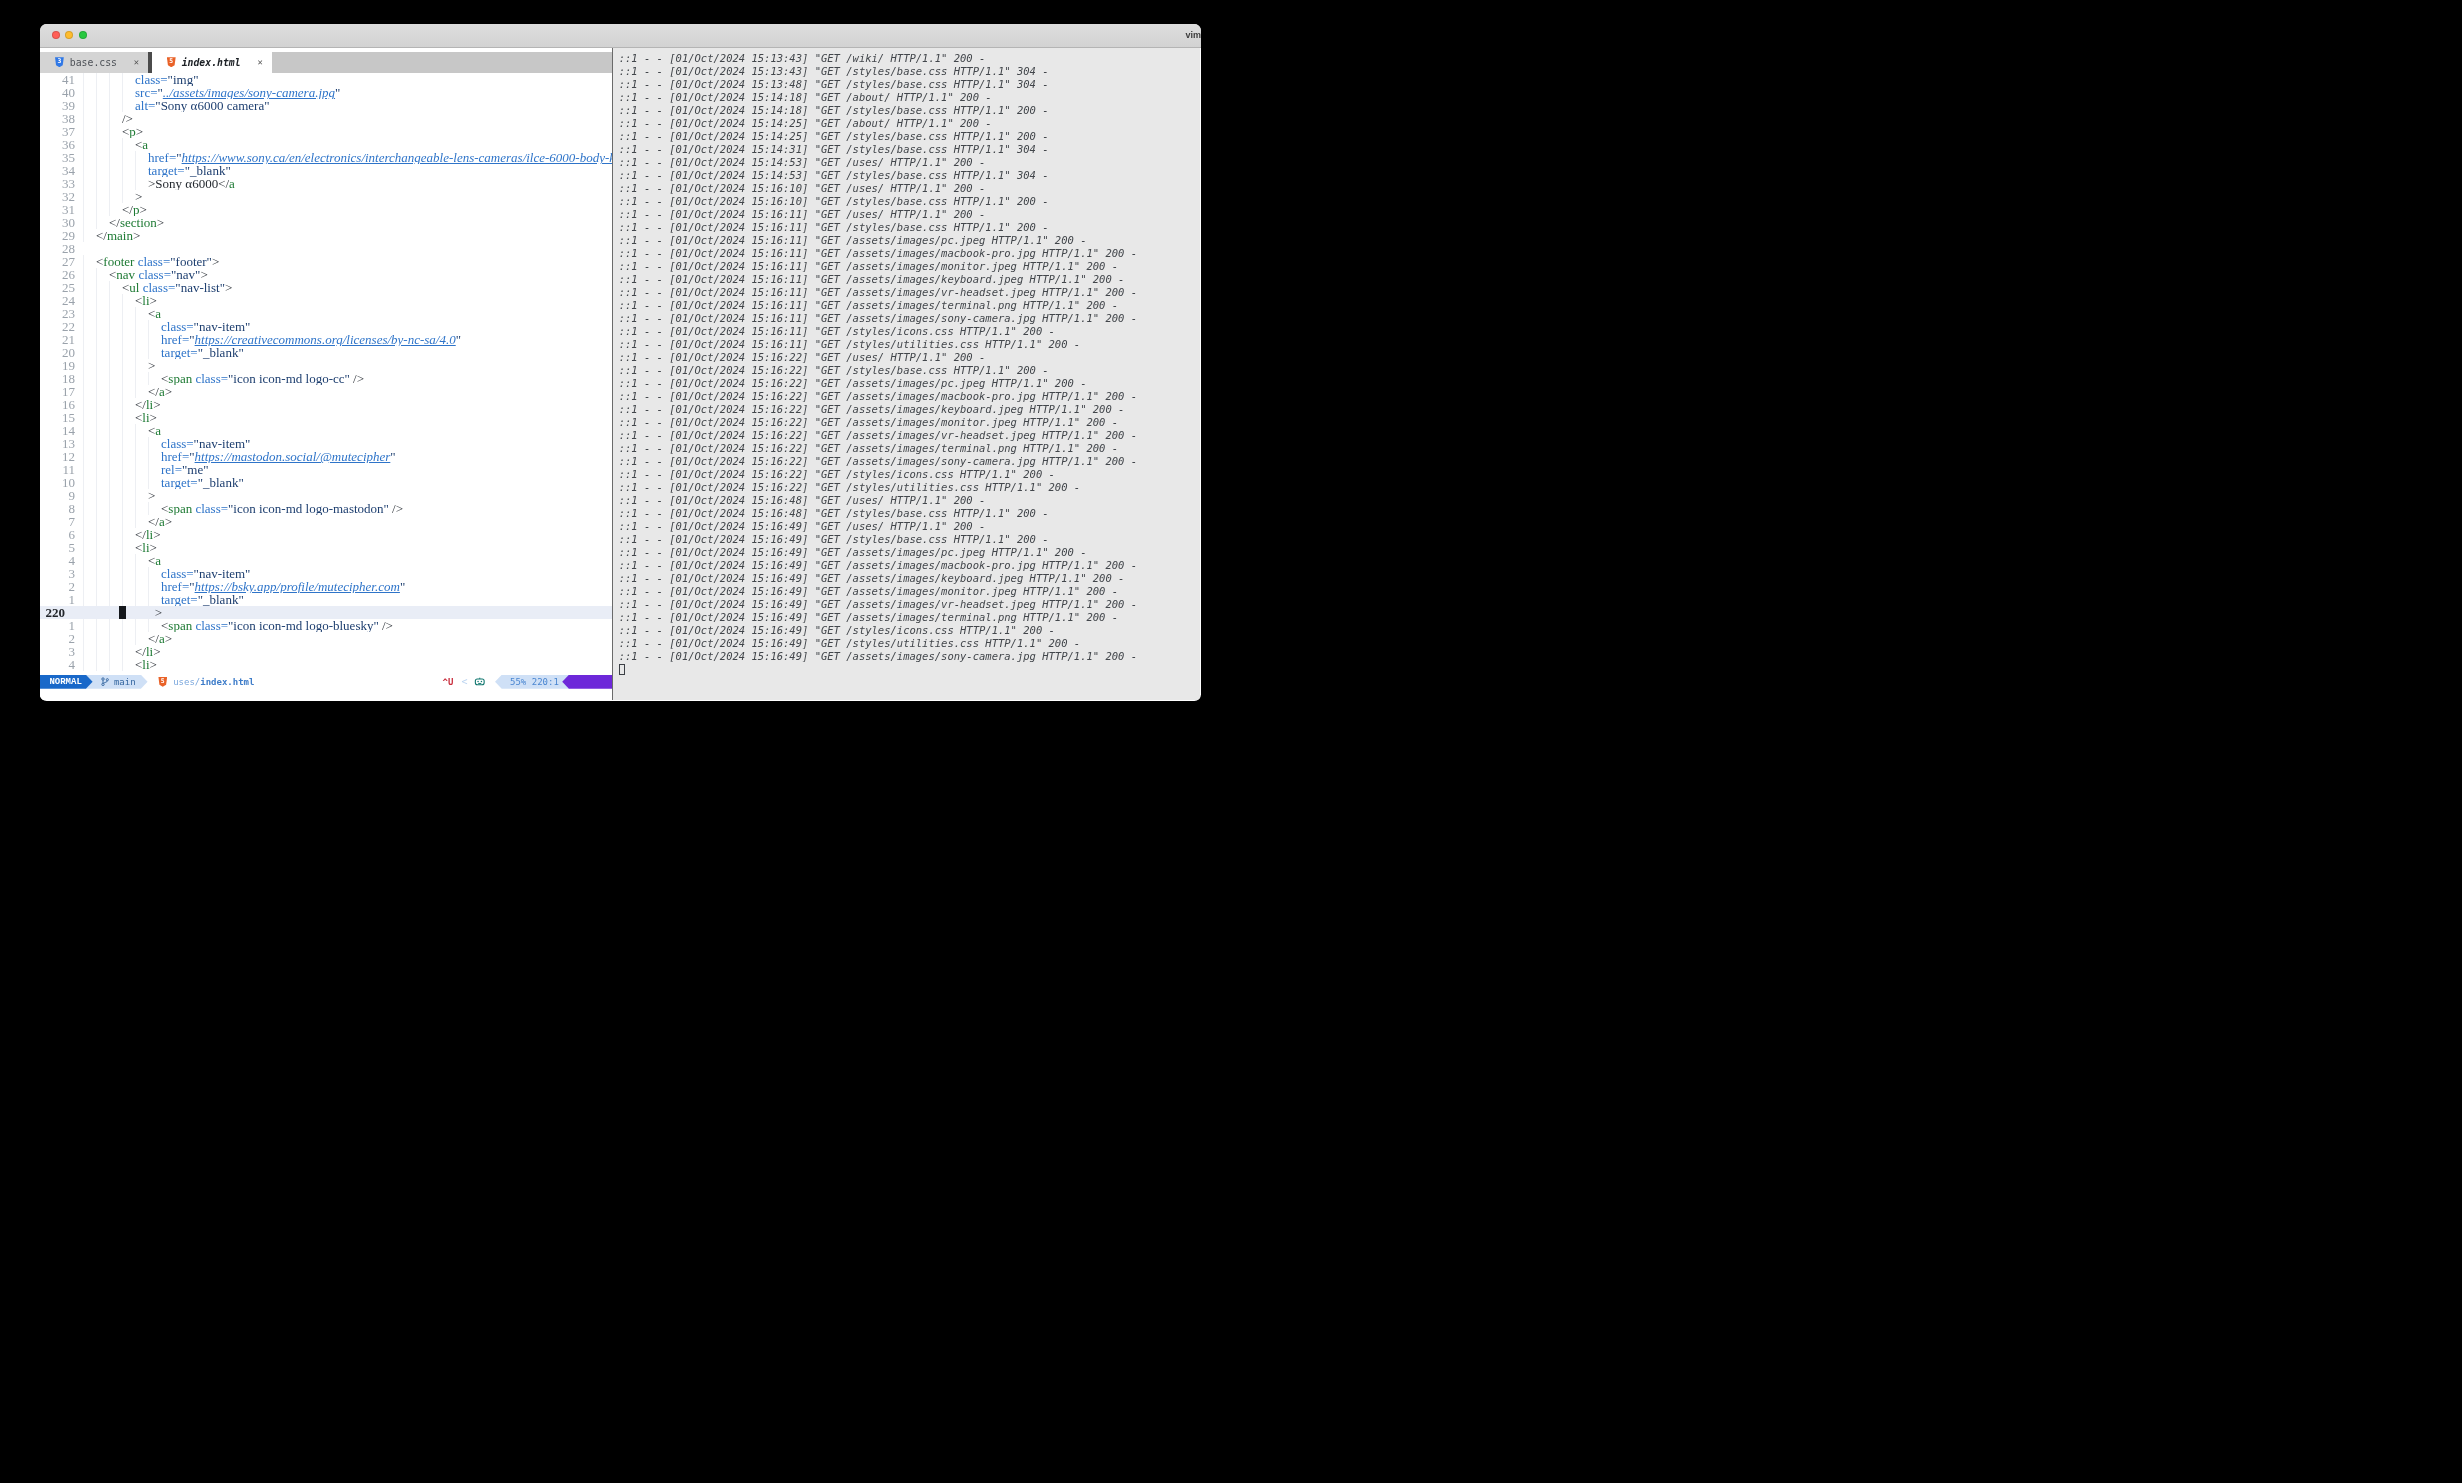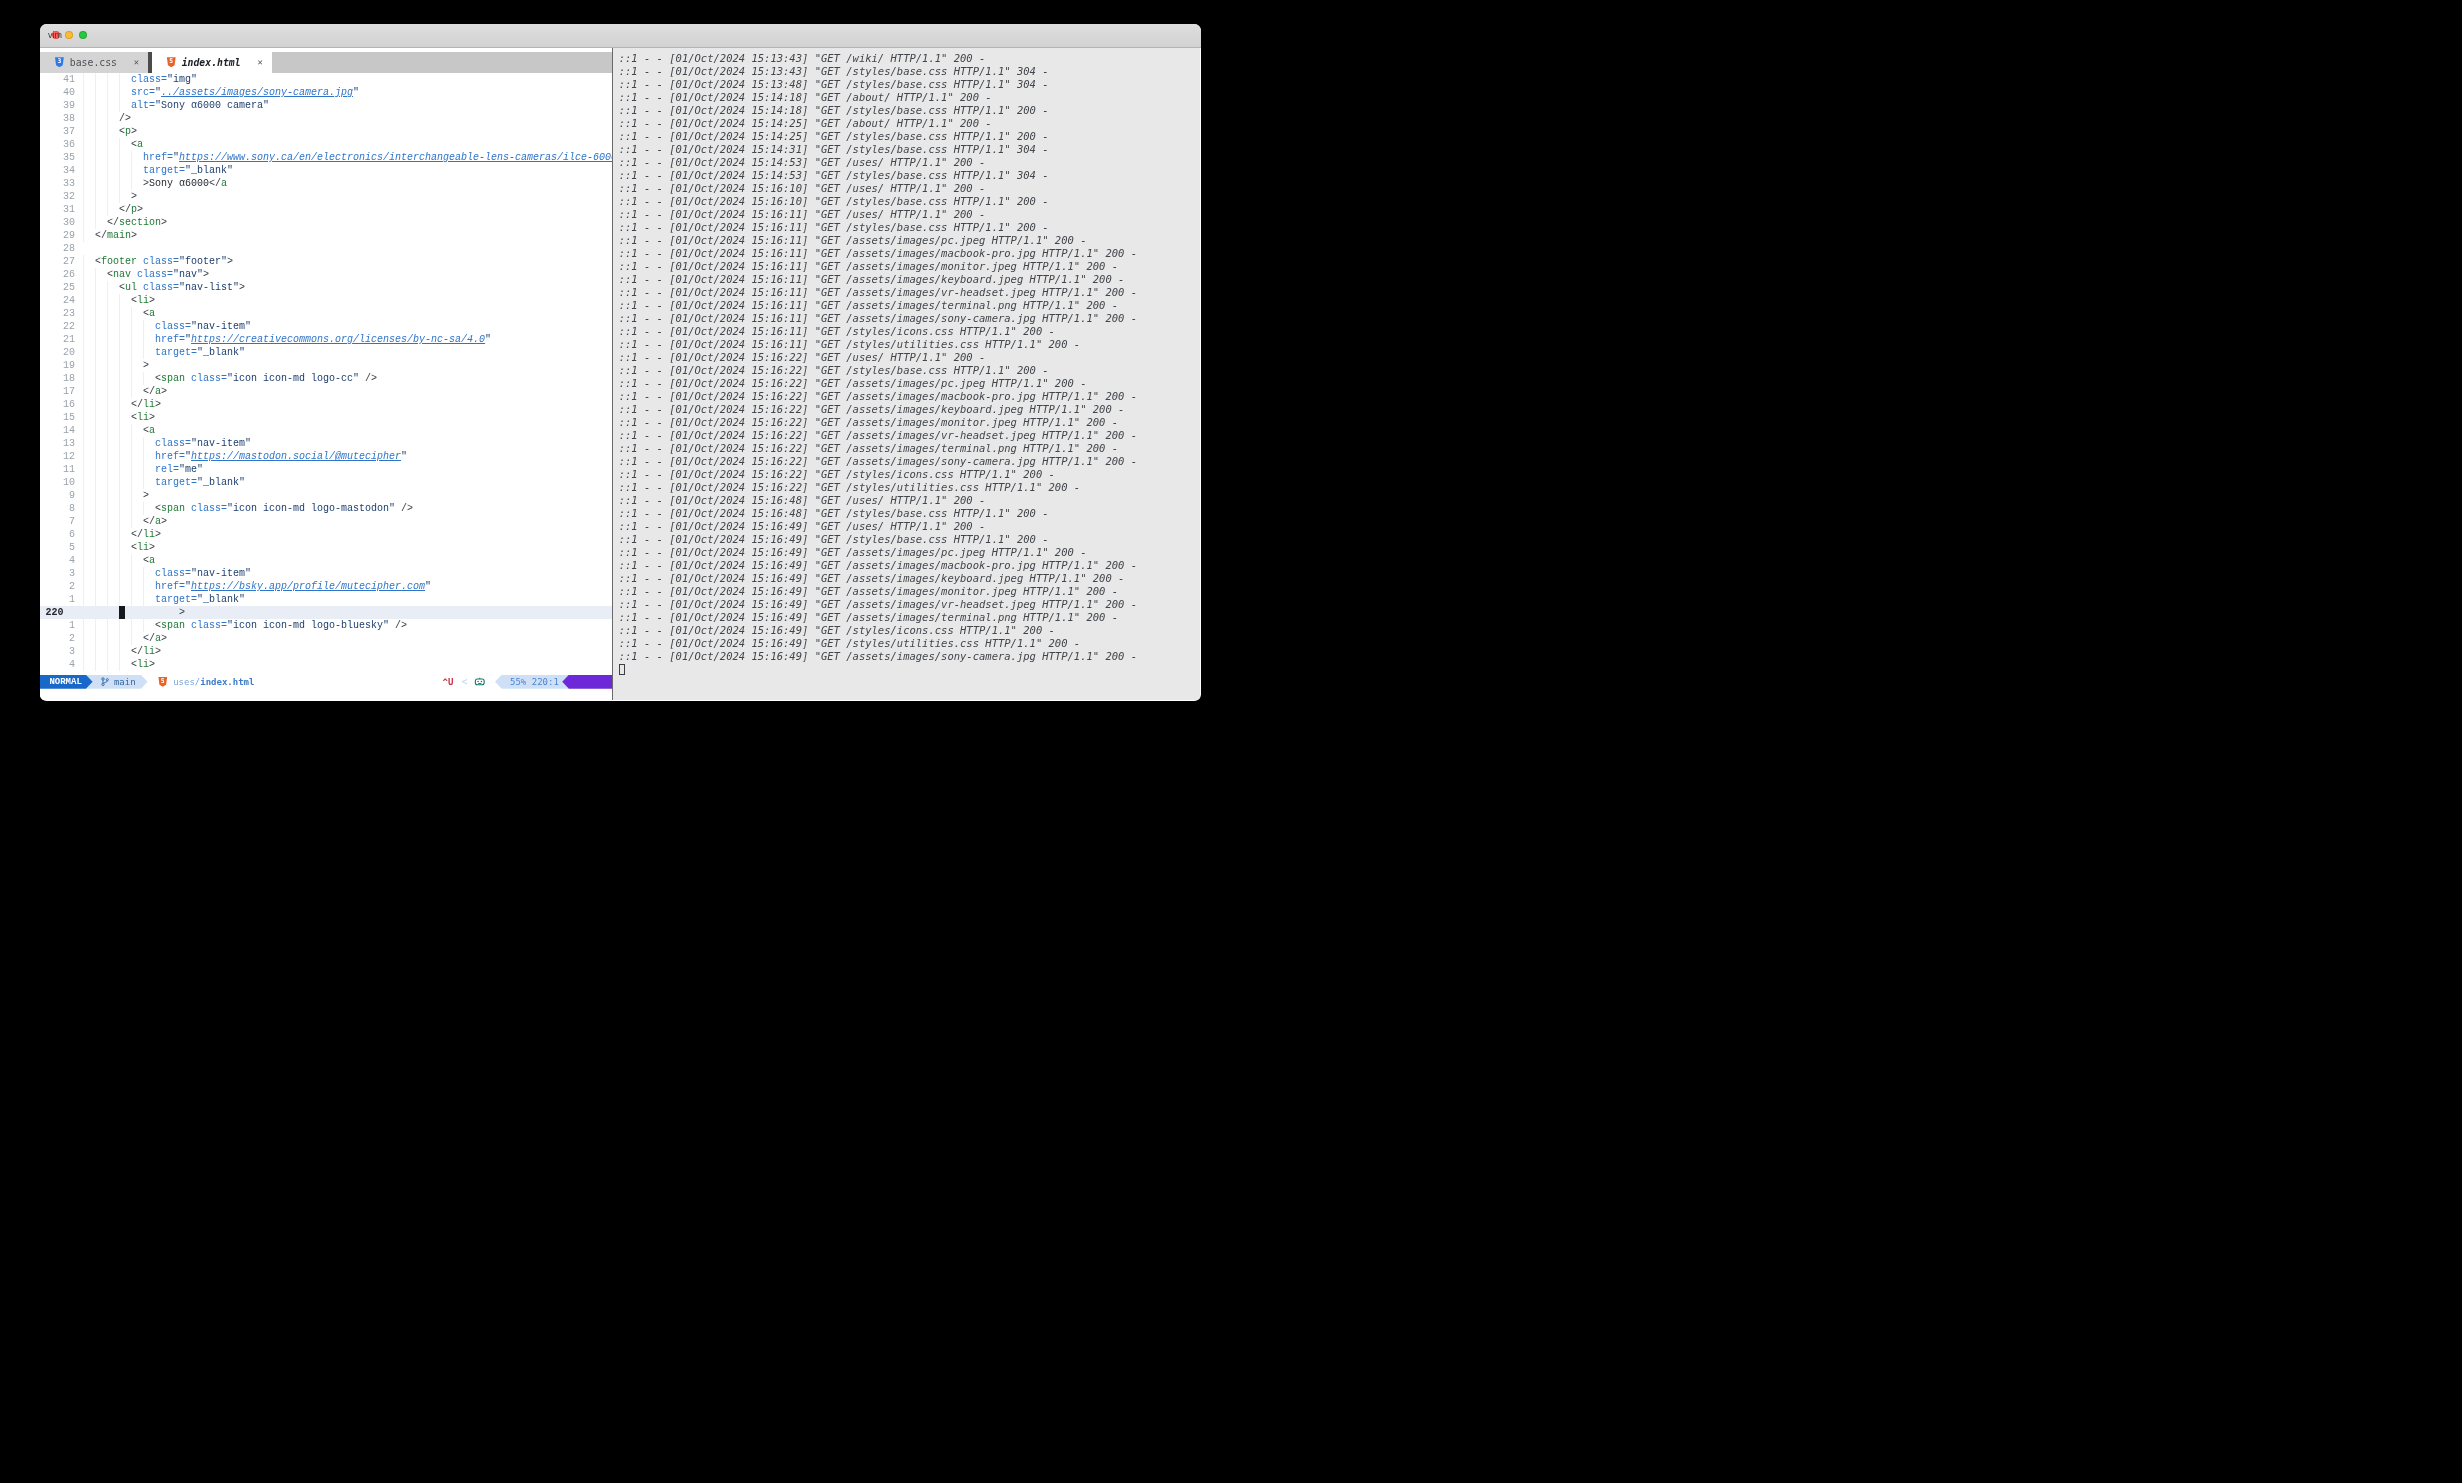--- a/index.html
+++ b/index.html
@@ -10,22 +10,22 @@
             background:#fff; border-radius:6.7px; overflow:hidden;
             box-shadow:0 15px 47px rgba(0,0,0,.65), 0 0 0 0.7px rgba(0,0,0,.35); }
 
   
   .titlebar { height:24px; background:linear-gradient(#dedede,#d2d2d2);
               border-bottom:0.7px solid #b4b4b4; position:relative;
               display:flex; align-items:center; }
   .traffic { display:flex; gap:5.4px; margin-left:12px; }
   .tl { width:8px; height:8px; border-radius:50%; border:0.3px solid rgba(0,0,0,.15); cursor:default; }
   .tl.red{ background:#ff5f57; } .tl.yellow{ background:#febc2e; } .tl.green{ background:#28c840; }
-  .win-title { position:absolute; left:8px; right:0; text-align:left;
-               font-size:9px; font-weight:normal; color:#3d3d3d; pointer-events:none; }
+  .win-title { position:absolute; left:8px; right:0; text-align:right;
+               font-size:9px; font-weight:bold; color:#3d3d3d; pointer-events:none; }
 
   
   .content { display:flex; height:652px; }
   .pane-left { width:572px; display:flex; flex-direction:column; background:#fff; }
   .divider { width:1.3px; background:#6a6a6a; }
   .pane-right { width:587px; background:#e8e8e8; padding:4px 0 0 5.4px; overflow:hidden; }
 
   
   .tabstrip-gap { height:4px; background:#fff; }
   .tabbar { height:21.6px; background:#c7c7c7; display:flex; align-items:stretch; }
@@ -36,21 +36,21 @@
   .tab .close { margin-left:10.8px; font-size:8.8px; color:#555; font-style:normal; font-weight:normal; cursor:pointer; }
   .tabsep { width:3.4px; background:#4b4b4b; }
   .ficon { display:inline-block; width:8.8px; height:10px; color:#fff; font-size:6.4px; font-weight:bold;
            font-style:normal; text-align:center; line-height:9.4px;
            clip-path:polygon(0 0,100% 0,88% 80%,50% 100%,12% 80%); }
   .ficon.css { background:#3078e6; }
   .ficon.html { background:#e96228; }
 
   
   .code-area { height:603px; overflow:hidden; background:#fff;
-               font-family:Liberation Mono, monospace; font-size:10px; }
+               font-family:Liberation Serif, serif; font-size:13px; }
   .crow { height:13px; line-height:13px; white-space:pre; display:flex; }
   .crow.cur { background:#e9edf6;gap:36px; }
   .gut { flex:0 0 43px; padding-right:8px; text-align:right; color:#9aa2ab; }
   .crow.cur .gut { text-align:left; padding-left:5.4px; color:#23272c; font-weight:bold; }
   .ctext { flex:1; overflow:hidden; }
   .ind { display:inline-block; width:2ch; height:13px; vertical-align:top;
          box-shadow:inset 0.7px 0 0 #e6e9ee; }
   .curs { display:inline-block; width:1ch; height:13px; vertical-align:top; background:#15181c; }
   .sa{ color:#2e74c9; } .ss{ color:#1d3e6f; } .st{ color:#1e7a34; }
   .sb{ color:#373c42; } .sx{ color:#24292f; }

